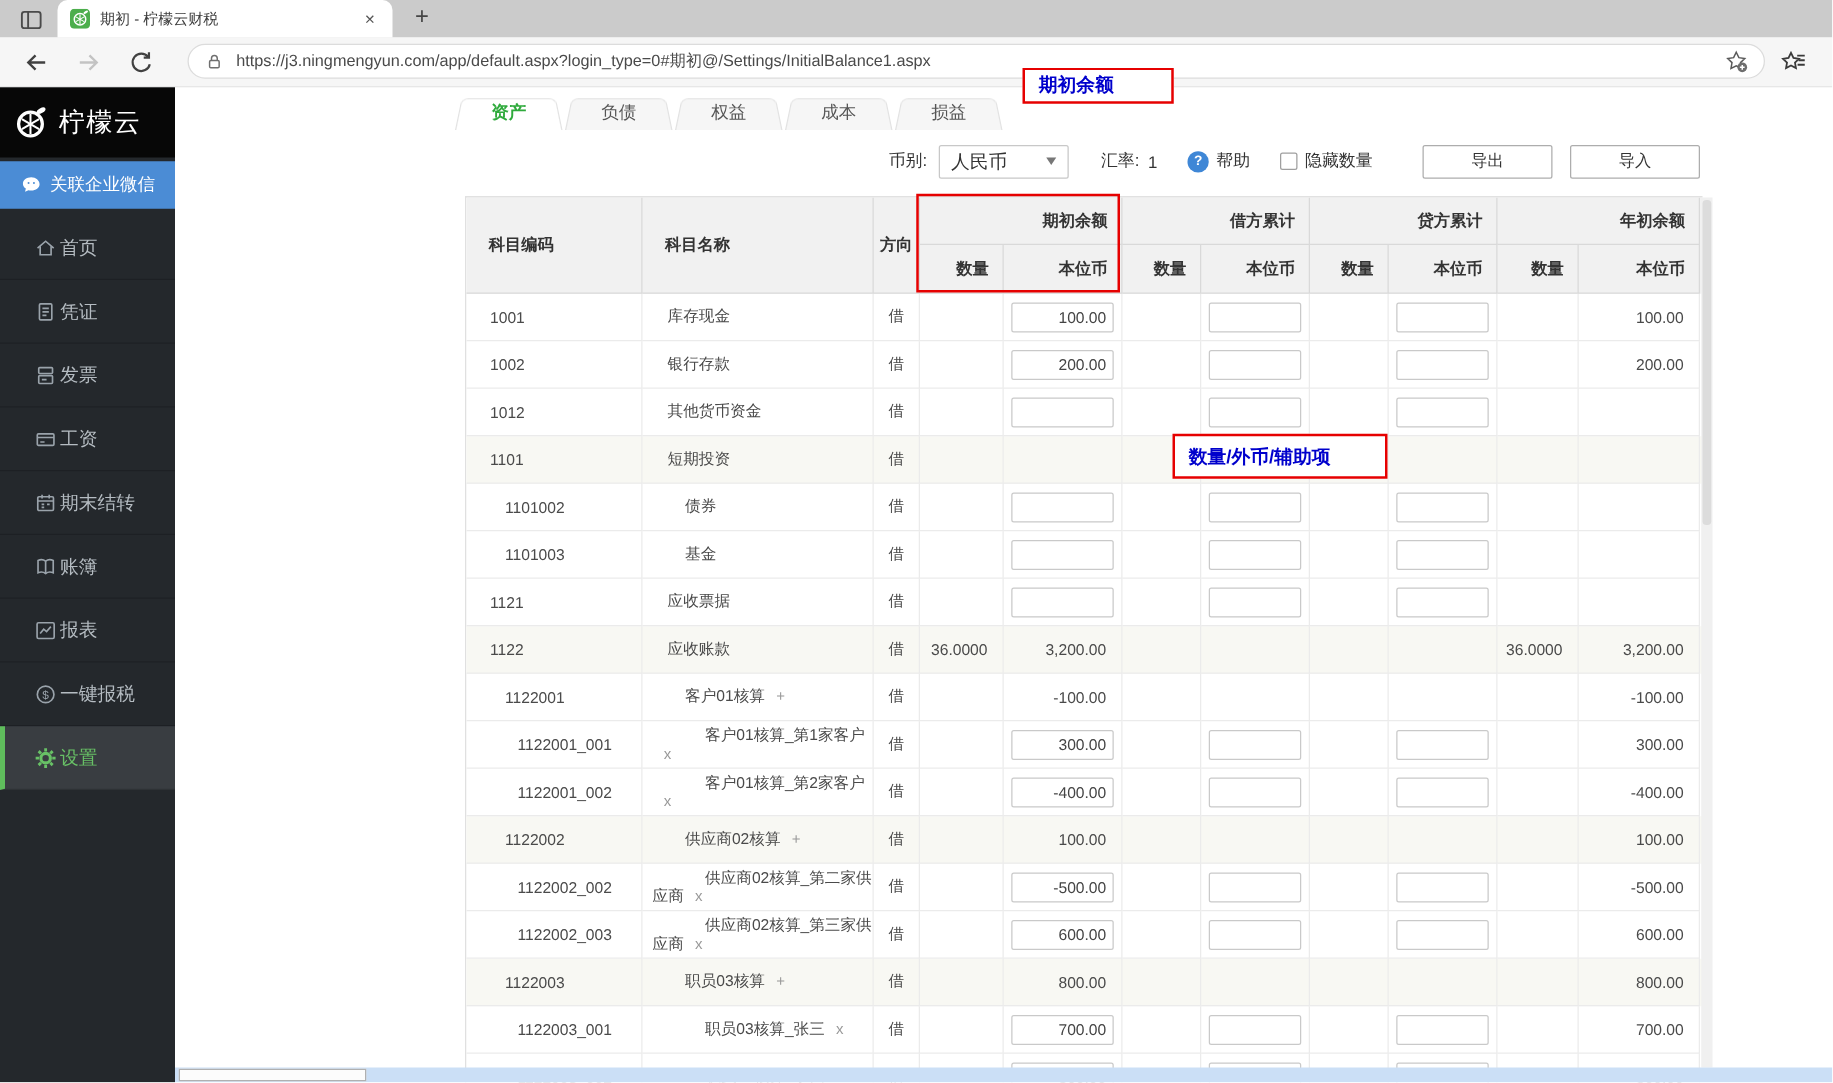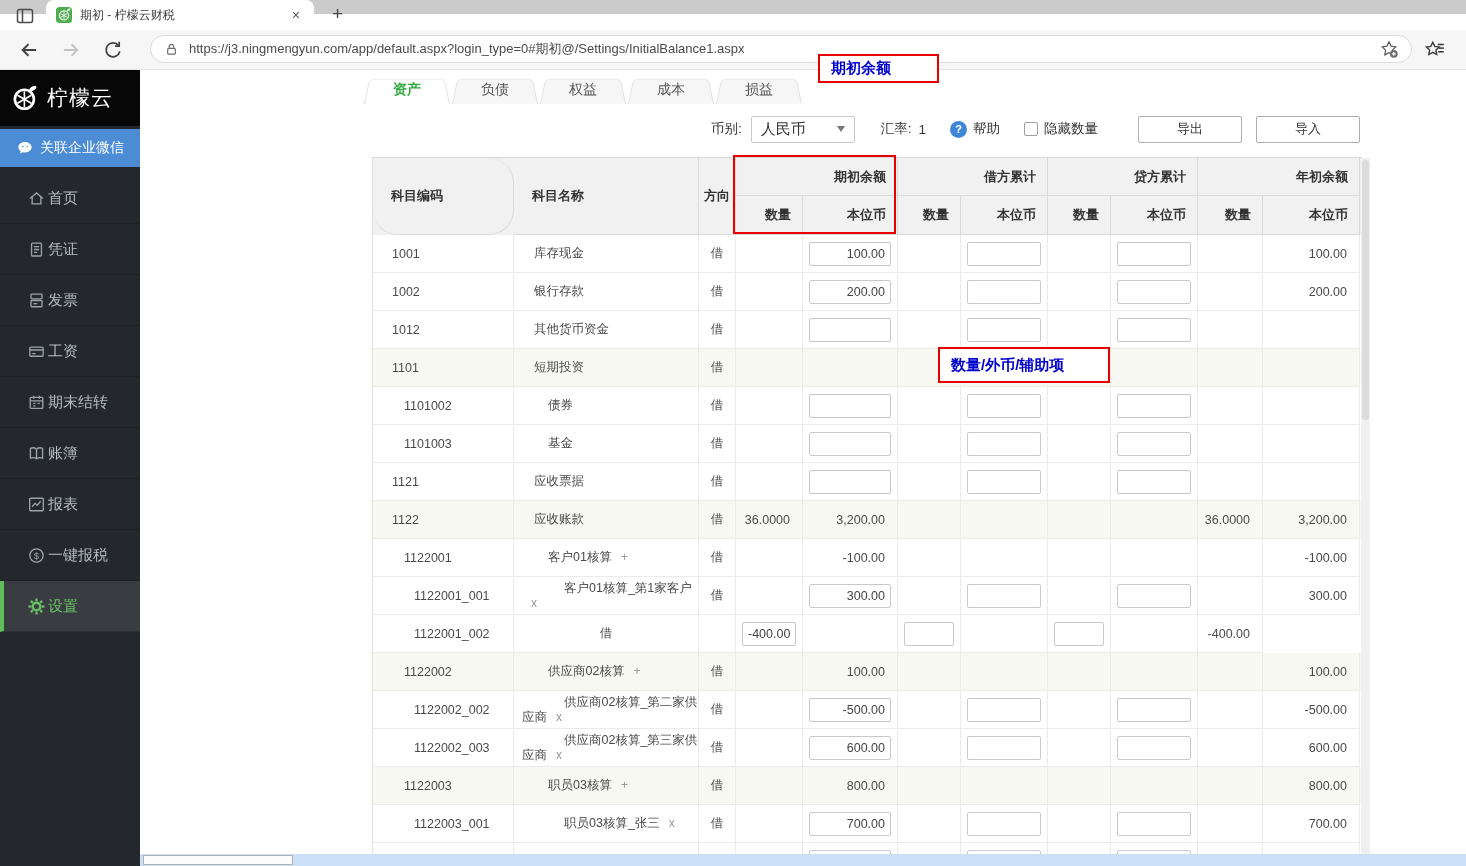--- a/index.html
+++ b/index.html
@@ -1,21 +1,21 @@
 <!DOCTYPE html>
 <html><head>
 <meta charset="utf-8">
 <style>
   * { margin:0; padding:0; box-sizing:border-box; }
   html,body { width:1466px; height:866px; overflow:hidden; }
   body { font-family:"Liberation Sans","DejaVu Sans",sans-serif; background:#fff; color:#333; }
   #page { position:relative; width:1466px; height:866px; overflow:hidden; background:#fff; }
 
   
-  .tabstrip { position:absolute; top:0; left:0; right:0; height:14px; background:#cbcbcb; }
+  .tabstrip { position:absolute; top:0; left:0; right:0; height:30px; background:#cbcbcb; }
   .tab-actions { position:absolute; left:15px; top:6px; width:20px; height:20px; cursor:pointer; }
   .browser-tab { position:absolute; left:46px; top:0; width:268px; height:30px; background:#fff;
                  border-radius:8px 8px 0 0; display:flex; align-items:center; padding:0 10px; gap:8px; }
   .browser-tab .title { flex:1; font-size:12px; color:#3c3c3c; white-space:nowrap; overflow:hidden; }
   .tab-close { font-size:14px; color:#555; line-height:1; cursor:pointer; padding:2px 4px; }
   .newtab { position:absolute; left:326px; top:3px; font-size:19px; color:#454545; cursor:pointer; padding:0 6px; }
 
   .navbar { position:absolute; top:30px; left:0; right:0; height:40px; background:#f6f6f6; border-bottom:1px solid #e2e2e2; }
   .nav-ic { position:absolute; top:9px; width:22px; height:22px; cursor:pointer; }
   .urlbar { position:absolute; left:150px; top:5px; width:1262px; height:28px; background:#fff;
@@ -323,21 +323,21 @@
       <span class="help-circle">?</span>
       <span style="margin-right:24px; cursor:pointer">帮助</span>
       <span class="chk"></span>
       <span style="margin-right:40px; cursor:pointer">隐藏数量</span>
       <button class="tbtn" style="margin-right:14px">导出</button>
       <button class="tbtn">导入</button>
     </div>
 
     <div class="grid-wrap">
       <div class="ghead" id="grid-head">
-          <div class="th merge left" style="grid-column: 1; border-radius: 25px;">科目编码</div>
+          <div class="th merge left" style="grid-column: 1;">科目编码</div>
           <div class="th merge left" style="grid-column: 2;">科目名称</div>
           <div class="th merge center" style="grid-column: 3;">方向</div>
           <div class="th grp right" style="grid-column: 4 / span 2;">期初余额</div>
           <div class="th grp right" style="grid-column: 6 / span 2;">借方累计</div>
           <div class="th grp right" style="grid-column: 8 / span 2;">贷方累计</div>
           <div class="th grp right" style="grid-column: 10 / span 2;">年初余额</div>
           <div class="th right" style="grid-area: 2 / 4;">数量</div>
           <div class="th right" style="grid-area: 2 / 5;">本位币</div>
           <div class="th right" style="grid-area: 2 / 6;">数量</div>
           <div class="th right" style="grid-area: 2 / 7;">本位币</div>
@@ -534,20 +534,23 @@
             </div>
             <div class="td num"></div>
             <div class="td ">
               <input class="cell-input" type="text" style="">
             </div>
             <div class="td num"></div>
             <div class="td num">300.00</div>
           </div>
           <div class="tr">
             <div class="td code l3">1122001_002</div>
+            <div class="td name l3">
+              <span class="nm">客户01核算_第2家客户<span class="tag">x</span></span>
+            </div>
             <div class="td ctr">借</div>
             <div class="td num"></div>
             <div class="td ">
               <input class="cell-input" type="text" value="-400.00" style="">
             </div>
             <div class="td num"></div>
             <div class="td ">
               <input class="cell-input" type="text" style="">
             </div>
             <div class="td num"></div>

